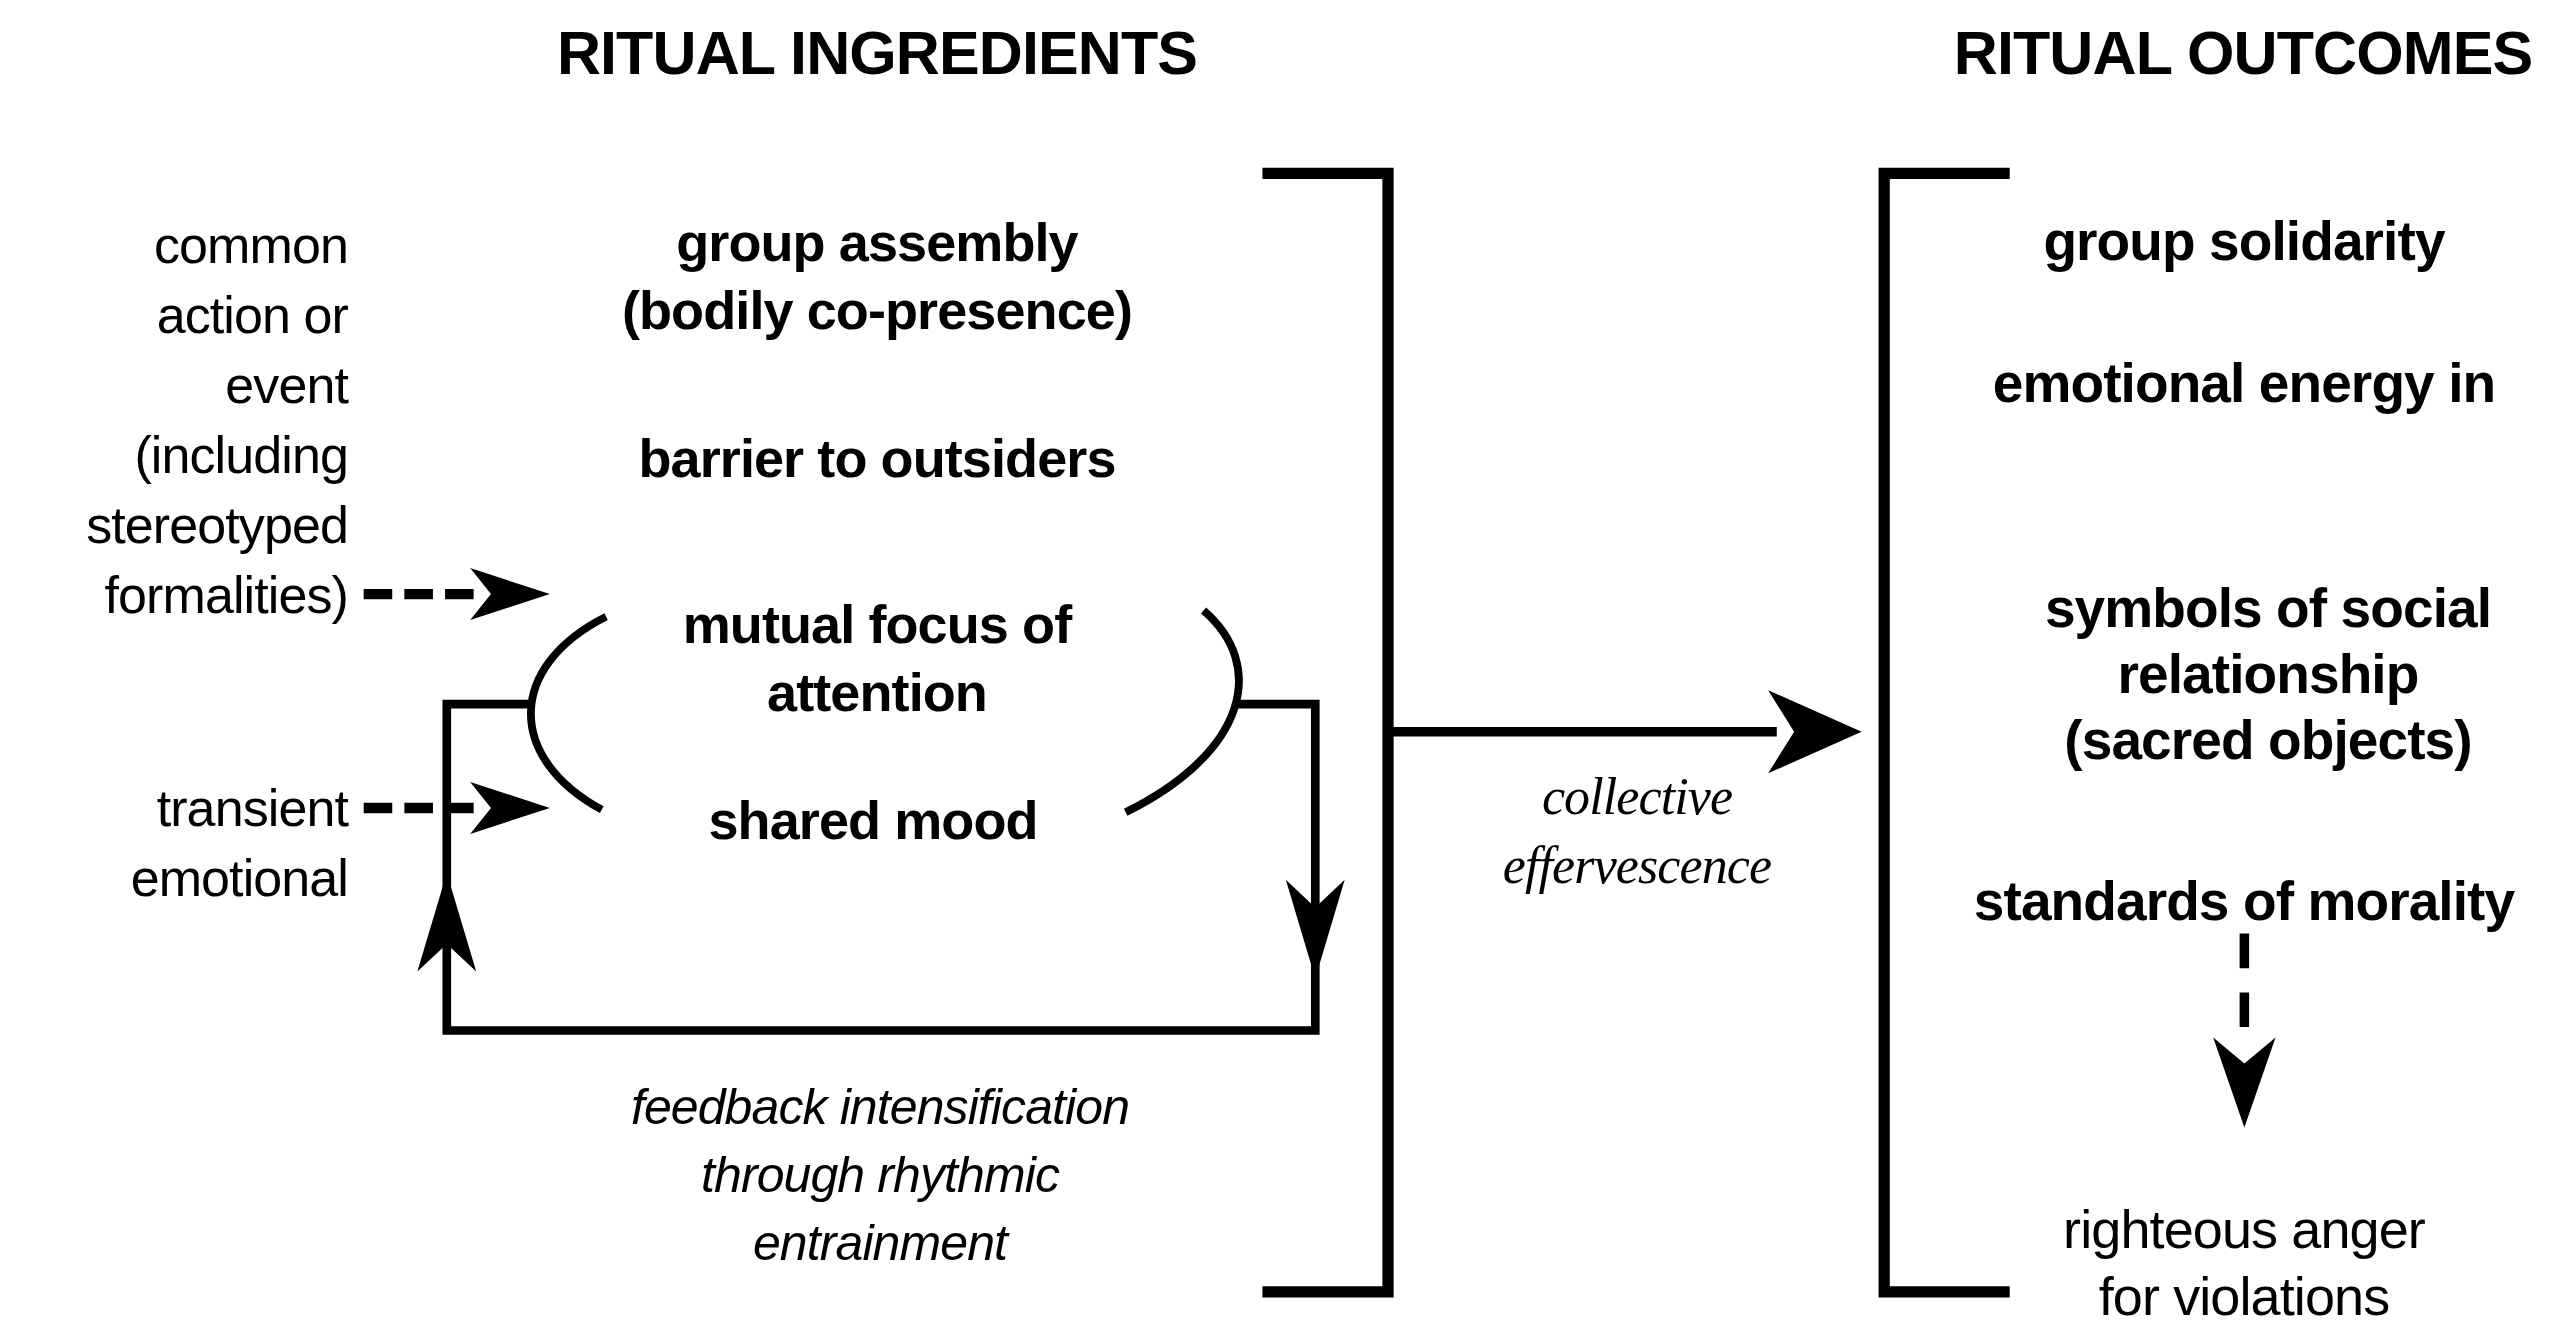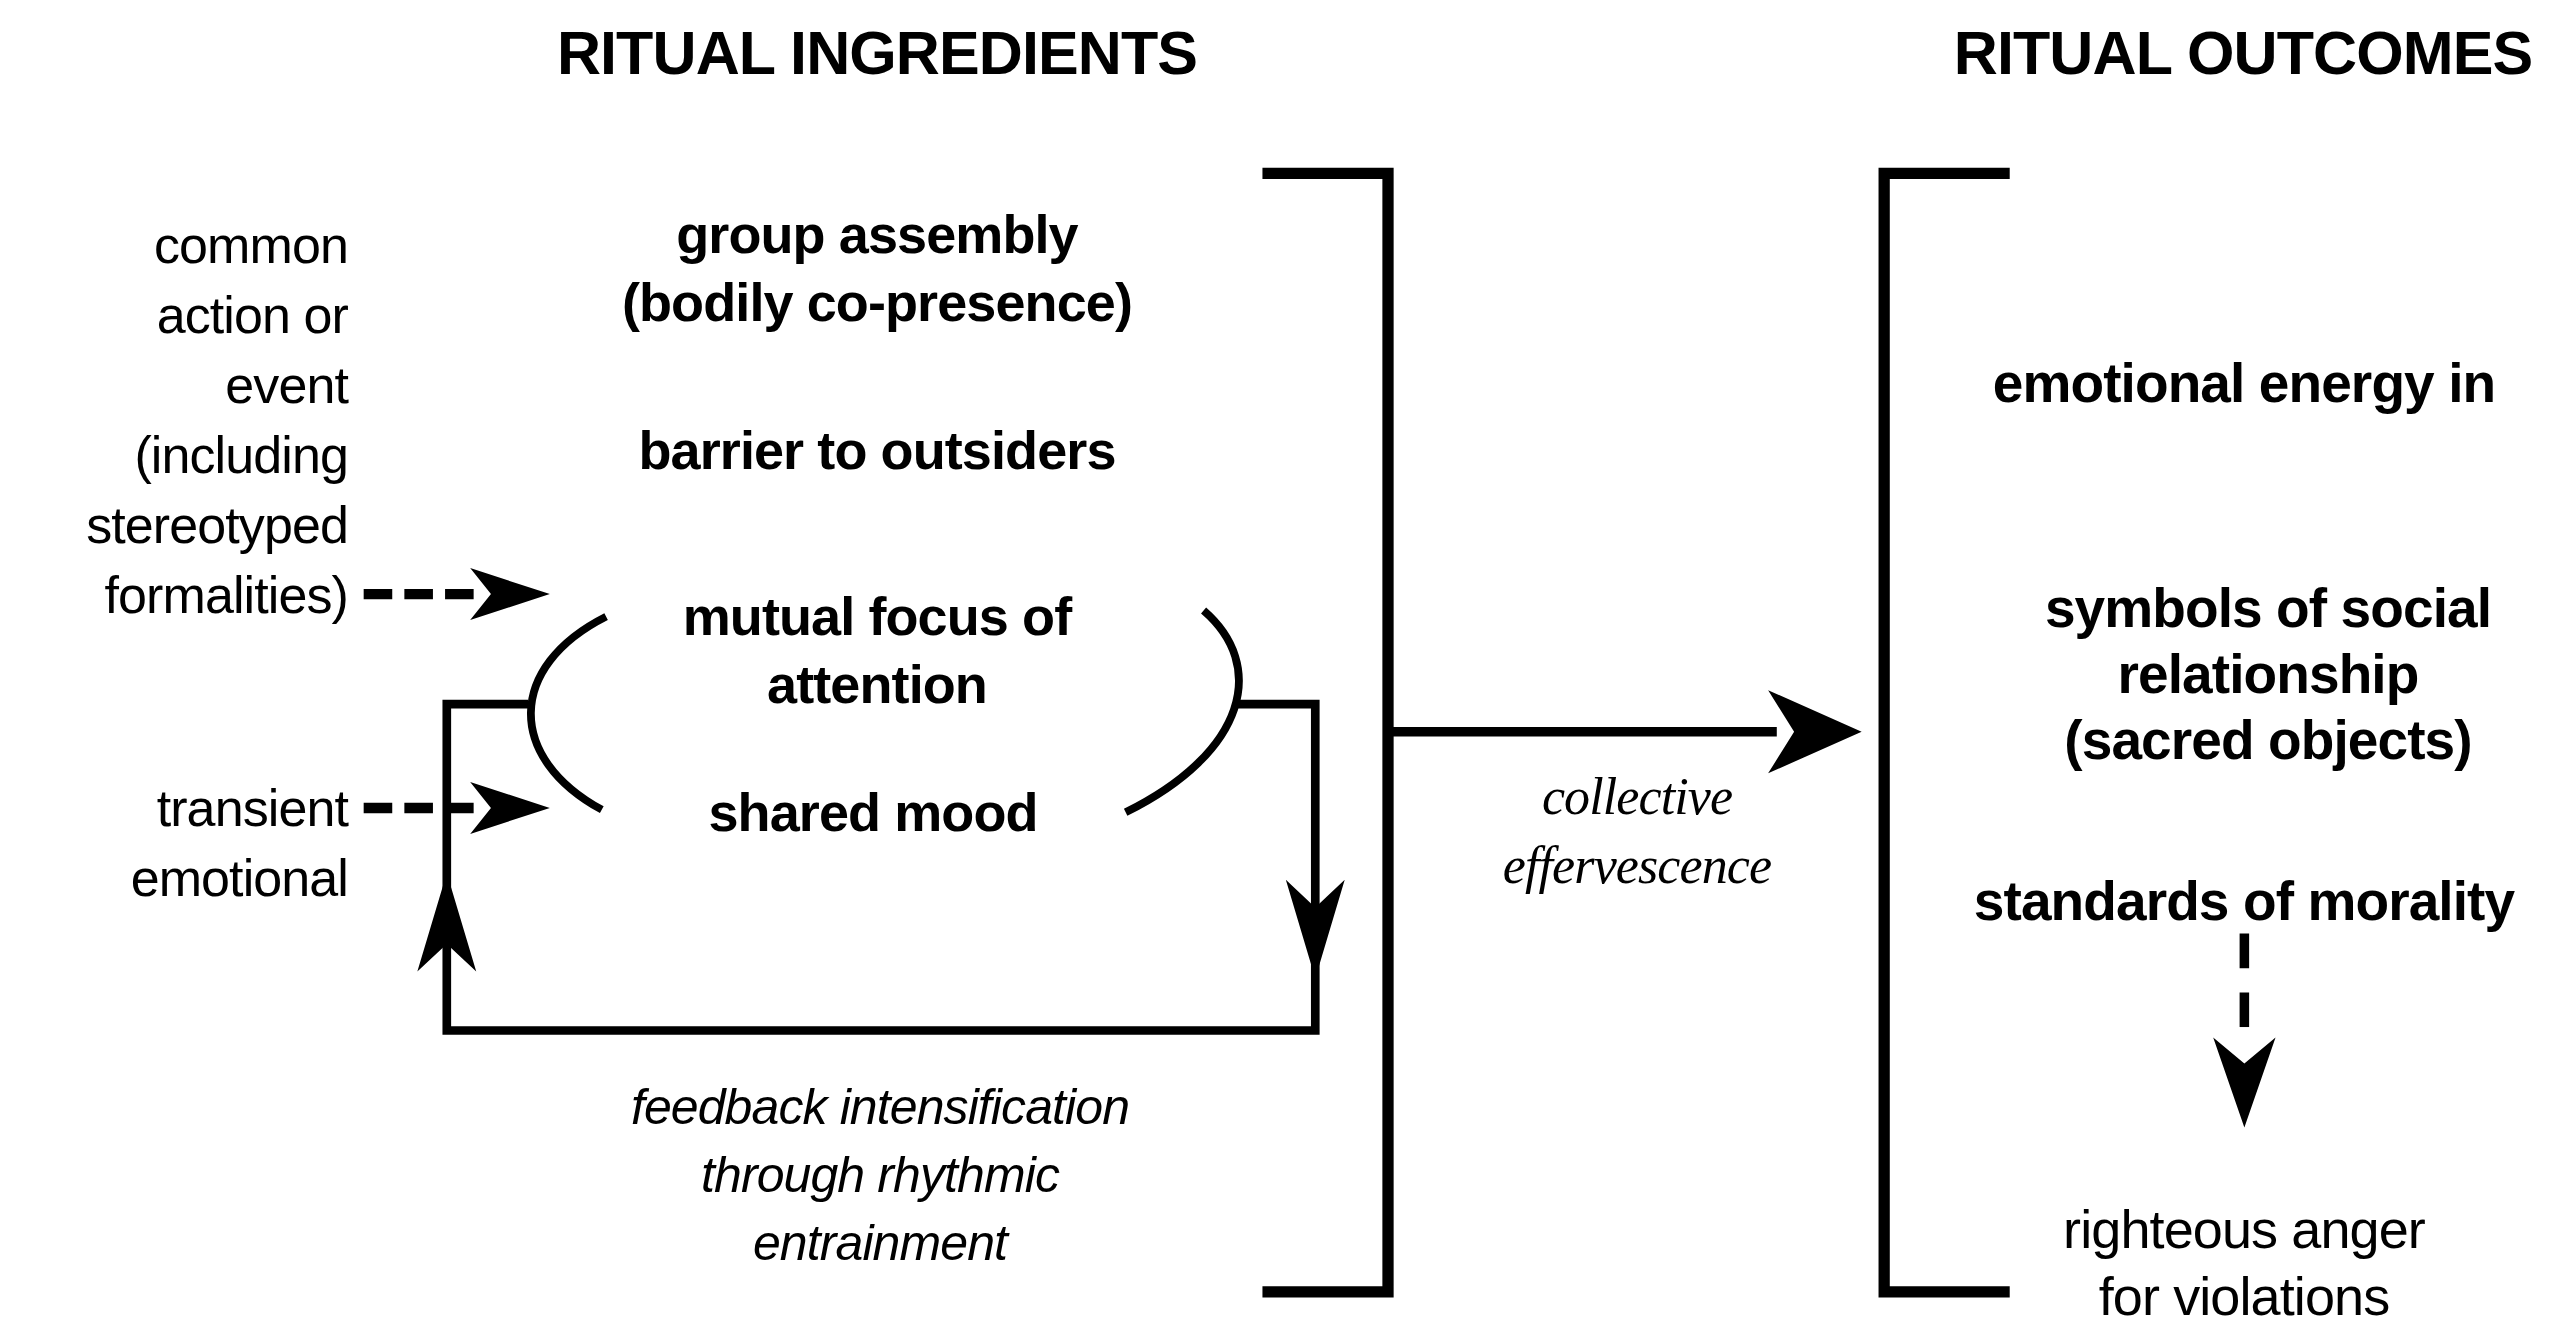--- a/index.html
+++ b/index.html
@@ -42,20 +42,21 @@
     text-align: right;
     font-size: 52px;
     line-height: 70px;
     letter-spacing: -0.9px;
   }
   .node {
     font-weight: bold;
     font-size: 54px;
     line-height: 68px;
     letter-spacing: -0.9px;
+    margin-top: 8px;
   }
   .rnode {
     font-weight: bold;
     font-size: 55px;
     line-height: 66px;
     letter-spacing: -0.9px;
   }
   .plain {
     font-weight: normal;
     font-size: 54px;
@@ -158,20 +159,21 @@
     <span>feedback intensification</span>
     <span>through rhythmic</span>
     <span>entrainment</span>
   </div>
 
   <div class="txt ital center" style="left:1637px; top:762px;font-family:Liberation Serif, serif;">
     <span>collective</span>
     <span>effervescence</span>
   </div>
 
+  <div class="txt rnode center" style="left:2244px; top:208px;">group solidarity</div>
 
   <div class="txt rnode center" style="left:2244px; top:350px;">
     <span>emotional energy in</span>
   </div>
 
   <div class="txt rnode center" style="left:2244px; top:575px;margin-left:24px;">
     <span>symbols of social</span>
     <span>relationship</span>
     <span>(sacred objects)</span>
   </div>

